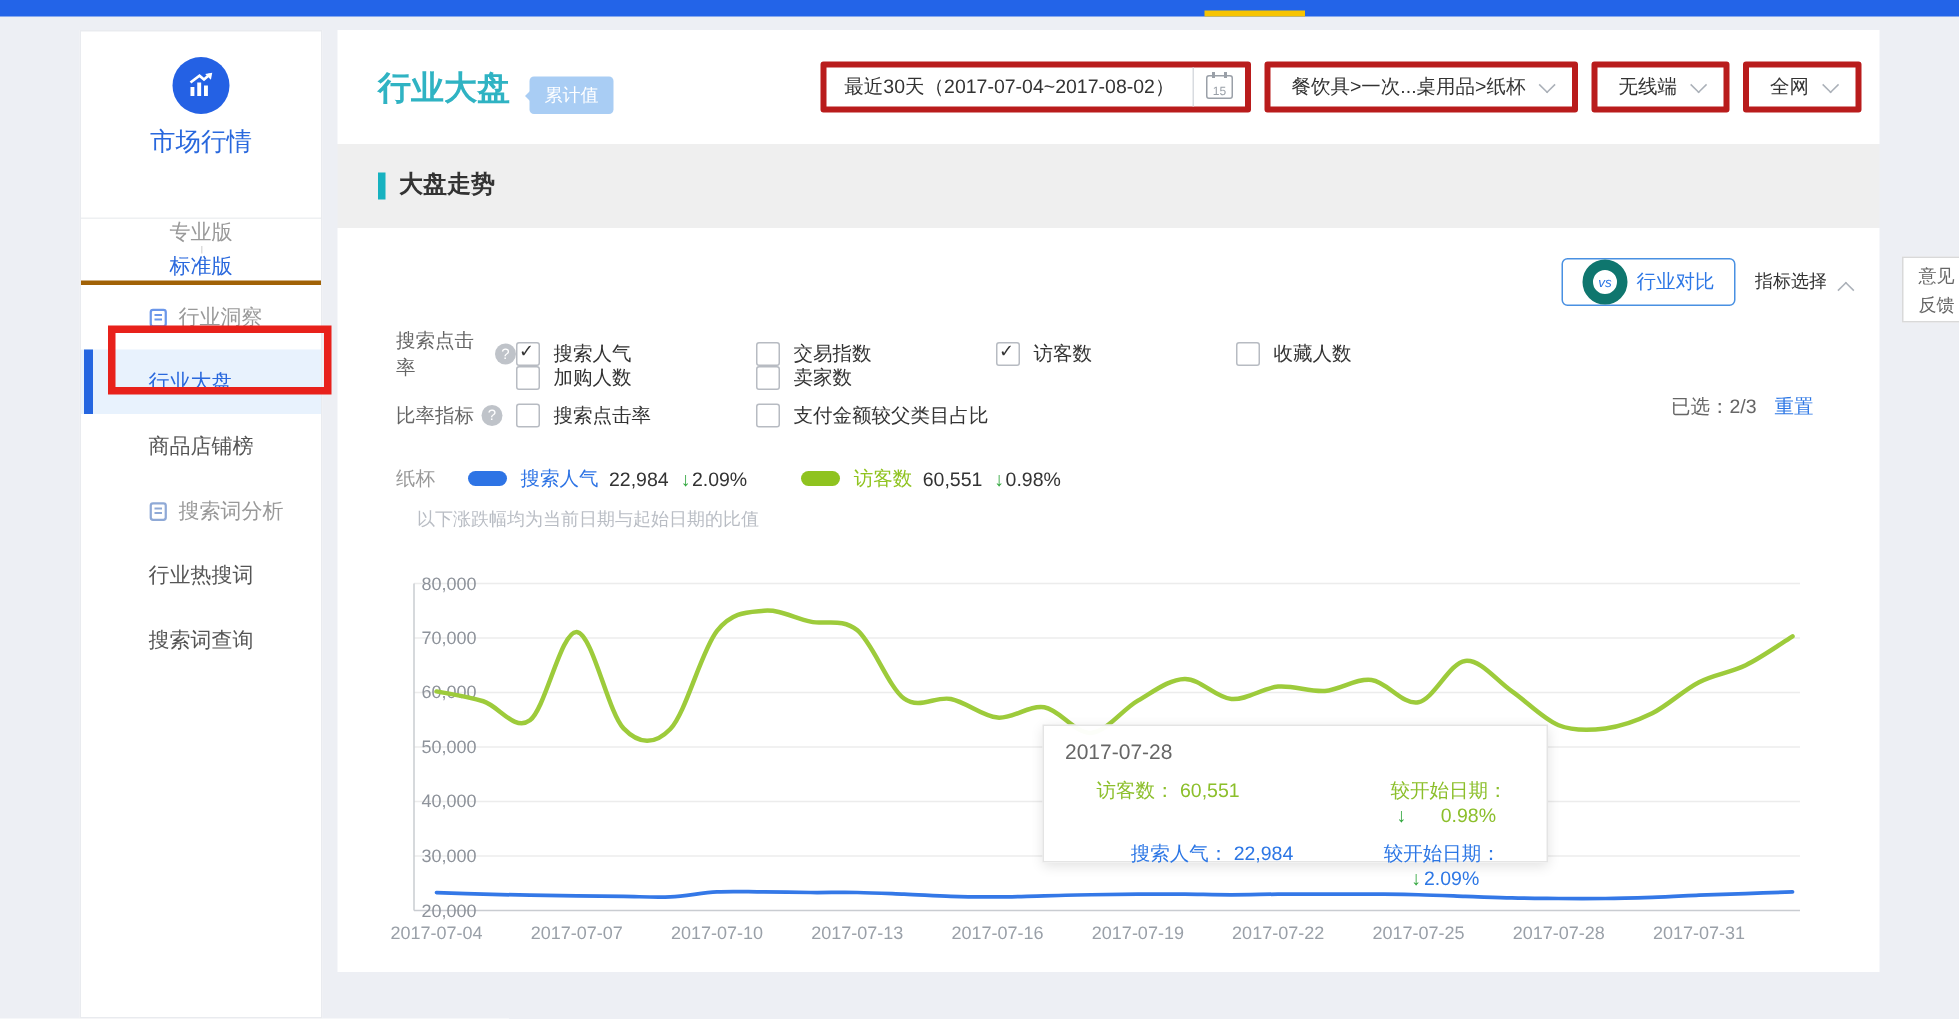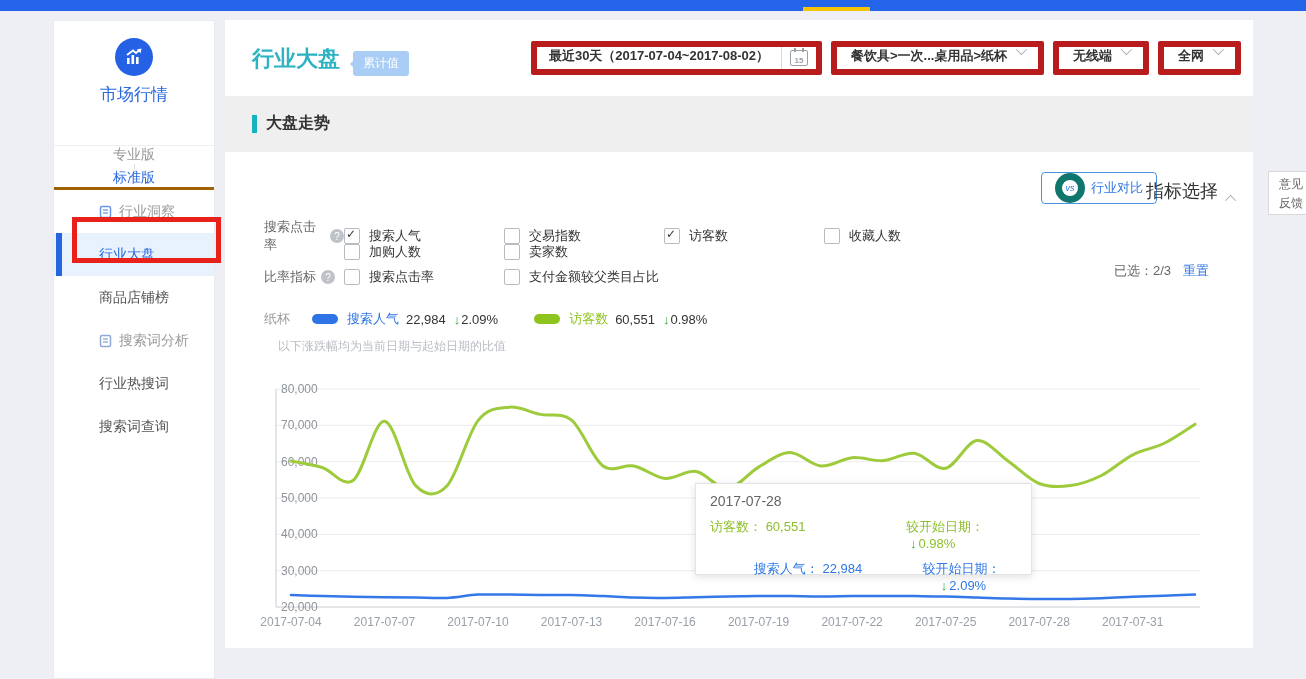--- a/index.html
+++ b/index.html
@@ -28,22 +28,22 @@
   .annotation-box{position:absolute;left:72px;top:217px;width:149px;height:46px;
                   border:5px solid #e8211b;box-sizing:border-box;z-index:50;pointer-events:none;}
   
   .main-title{position:absolute;left:225px;top:20px;width:1028px;height:76px;background:#fff;}
   .page-title{position:absolute;left:27px;top:24px;font-size:22px;font-weight:bold;color:#2fb3c3;}
   .badge{position:absolute;left:128px;top:31px;background:#a9cdf4;color:#fff;font-size:12px;
          padding:4px 10px;border-radius:3px;}
   .badge::before{content:"";position:absolute;left:-8px;top:50%;margin-top:-5px;
                  border:5px solid transparent;border-right-color:#a9cdf4;}
   .controls{position:absolute;right:12px;top:21px;display:flex;gap:9px;height:34px;}
-  .ctrl{display:flex;align-items:flex-start;background:#fff;border:6px solid #b91c1c;border-radius:2px;
-        font-size:13px;color:#333;cursor:pointer;box-sizing:border-box;font-weight:bold;}
+  .ctrl{display:flex;align-items:center;background:#fff;border:4px solid #b91c1c;border-radius:2px;
+        font-size:13px;color:#333;cursor:pointer;box-sizing:border-box;}
   .date-text{padding:0 12px;}
   .cal-seg{display:flex;align-items:center;justify-content:center;width:34px;height:100%;
            border-left:1px solid #d8dbe0;}
   .cal-icon{position:relative;width:16px;height:14px;border:1px solid #9aa0a8;border-radius:2px;
             font-size:8px;color:#9aa0a8;display:flex;align-items:flex-end;justify-content:center;}
   .cal-icon::before,.cal-icon::after{content:"";position:absolute;top:-3px;width:2px;height:4px;background:#9aa0a8;}
   .cal-icon::before{left:3px;} .cal-icon::after{right:3px;}
   .dd{padding:0 14px;}
   .chev{display:inline-block;width:7px;height:7px;border-right:1.5px solid #aab0b8;
         border-bottom:1.5px solid #aab0b8;margin-left:9px;}
@@ -56,21 +56,21 @@
   .sec-head{position:absolute;left:27px;display:flex;align-items:center;gap:9px;}
   .b1 .sec-head{top:17px;} .b2 .sec-head{top:20px;}
   .sec-bar{width:5px;height:18px;background:#17b2c0;}
   .sec-title{font-size:16px;font-weight:bold;color:#333;}
   
   .card{position:absolute;left:225px;top:152px;width:1028px;height:496px;background:#fff;}
   .cmp-btn{position:absolute;right:96px;top:20px;height:30px;padding:0 13px;display:flex;align-items:center;gap:6px;
            border:1px solid #4990e2;border-radius:4px;color:#2d77e5;font-size:13px;background:#fff;cursor:pointer;}
   .vs-ic{width:16px;height:16px;border-radius:50%;border:7px solid #0f766e;font-size:9px;font-style:italic;
          display:inline-flex;align-items:center;justify-content:center;}
-  .metric-sel{position:absolute;right:17px;top:27px;font-size:18px;color:#333;cursor:pointer;display:flex;align-items:flex-end;}
+  .metric-sel{position:absolute;right:17px;top:27px;font-size:12px;color:#333;cursor:pointer;display:flex;align-items:flex-end;}
   .mrow{position:absolute;left:39px;display:flex;align-items:center;font-size:13px;}
   .mrow.r1{top:66px;} .mrow.r2{top:91px;} .mrow.r3{top:116px;}
   .glab{display:inline-flex;align-items:center;width:80px;color:#666;gap:5px;}
   .glab.empty{visibility:hidden;}
   .help{width:14px;height:14px;border-radius:50%;background:#bfc3c9;color:#fff;font-size:10px;
         display:inline-flex;align-items:center;justify-content:center;flex:none;}
   .cbi{display:inline-flex;align-items:center;width:160px;gap:9px;cursor:pointer;}
   .cb{width:14px;height:14px;border:1px solid #b7bbc2;border-radius:2px;background:#fff;position:relative;flex:none;}
   .cb.on::after{content:"✓";position:absolute;left:1px;top:-2px;font-size:12px;font-weight:bold;color:#333;}
   .cbl{color:#333;}
@@ -89,21 +89,21 @@
   #trend-wrap{position:absolute;left:50px;top:233px;width:940px;height:250px;}
   #trend-svg{overflow:visible;}
   .ylab{font-size:12px;fill:#8e939b;}
   .xlab{font-size:12px;fill:#9aa0a8;}
   
   .tt{position:absolute;left:470px;top:331px;width:337px;height:92px;background:rgba(255,255,255,.97);
       border:1px solid #e4e4e4;box-shadow:0 2px 8px rgba(0,0,0,.12);box-sizing:border-box;padding:9px 14px;z-index:10;}
   .tt-date{font-size:14px;color:#666;}
   .tt-row{display:flex;font-size:13px;margin-top:9px;}
   .tt-l{flex:0 0 196px;}
-  .tt-row.g, .tt-row.g .tt-chg{color:#8cbf2b;}
+  .tt-row.g, .tt-row.g .tt-chg{color:#8cbf2b;margin-left:21px;}
   .tt-row.b, .tt-row.b .tt-chg{color:#2d77e5;text-align:center;}
   .tt .arr-d{margin:0 2px 0 4px;}
   
   .feedback{position:absolute;left:1268px;top:171px;width:52px;height:44px;background:#fff;
             border:1px solid #d9d9d9;box-sizing:border-box;font-size:12px;color:#666;
             padding:3px 0 0 10px;line-height:19px;cursor:pointer;z-index:20;}
 </style>
 </head>
 <body>
 

